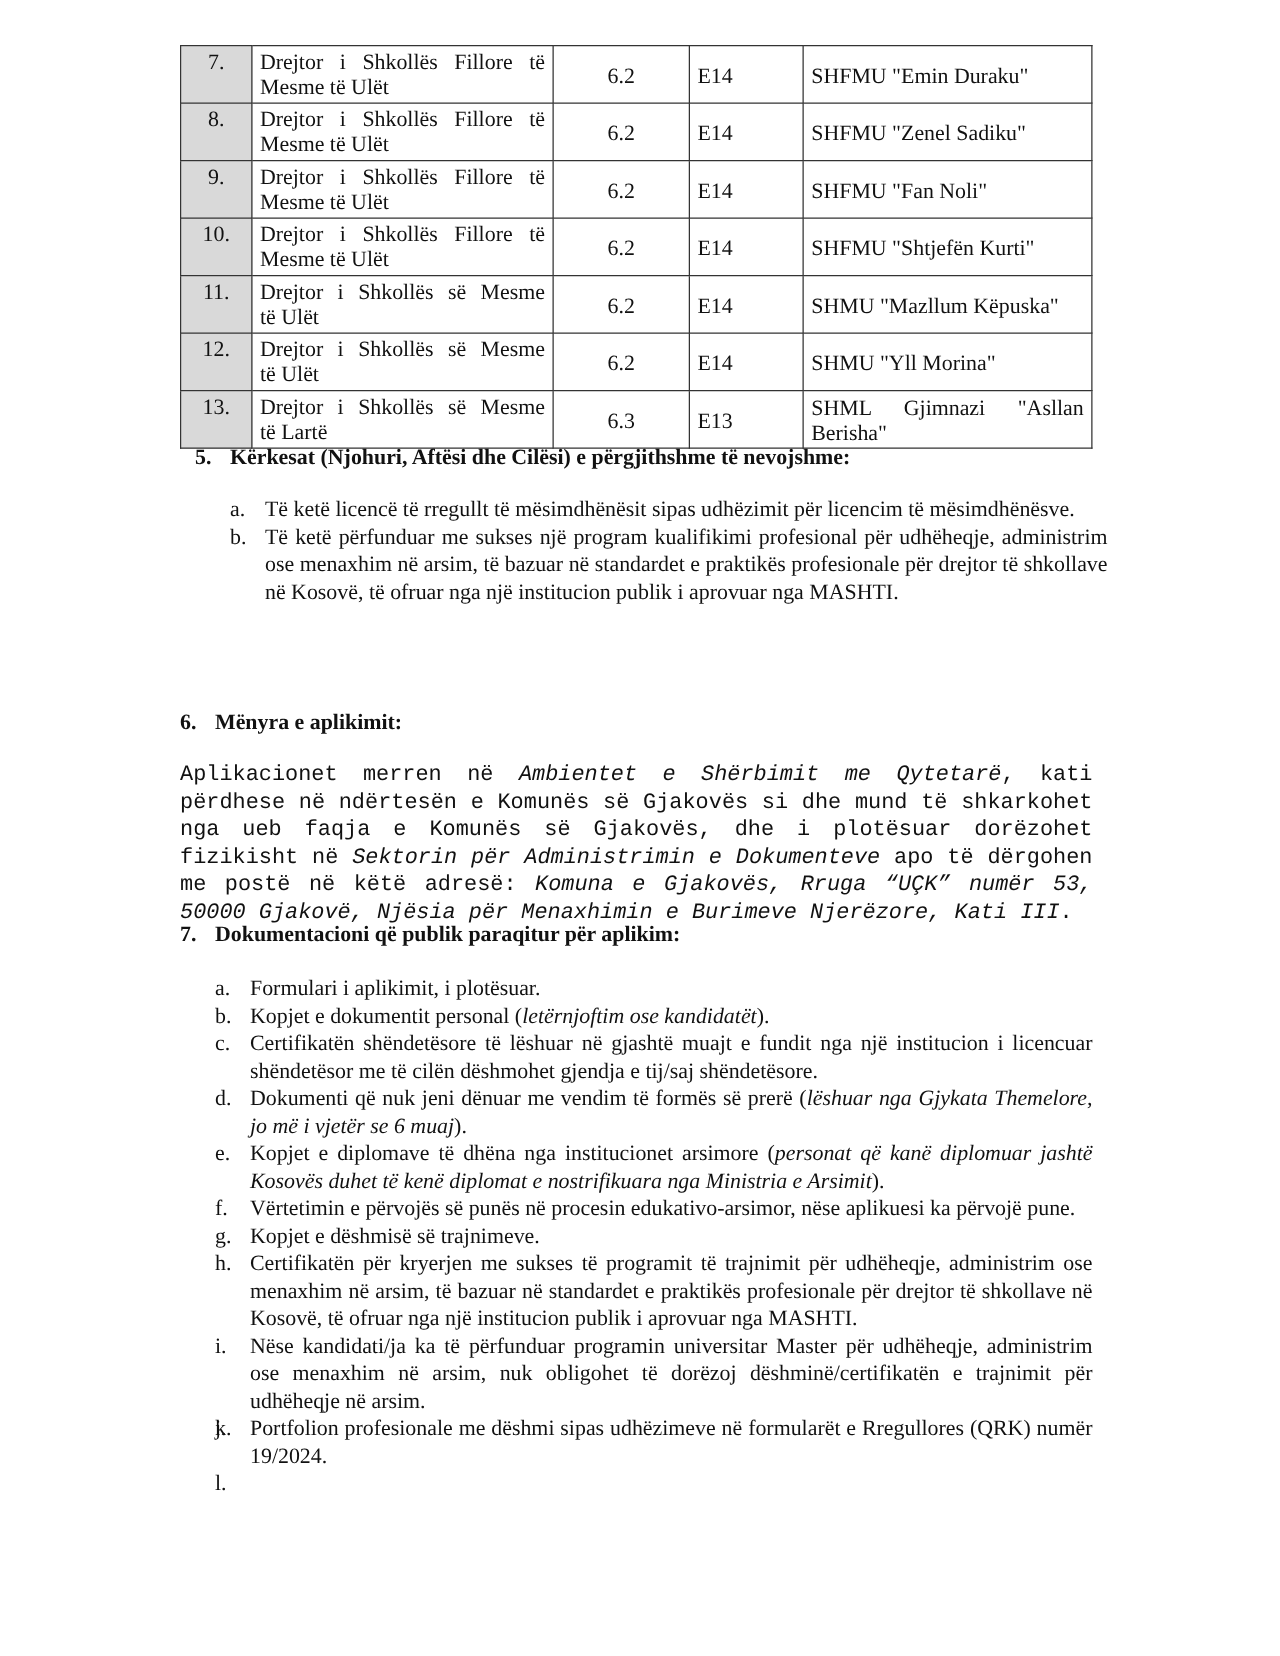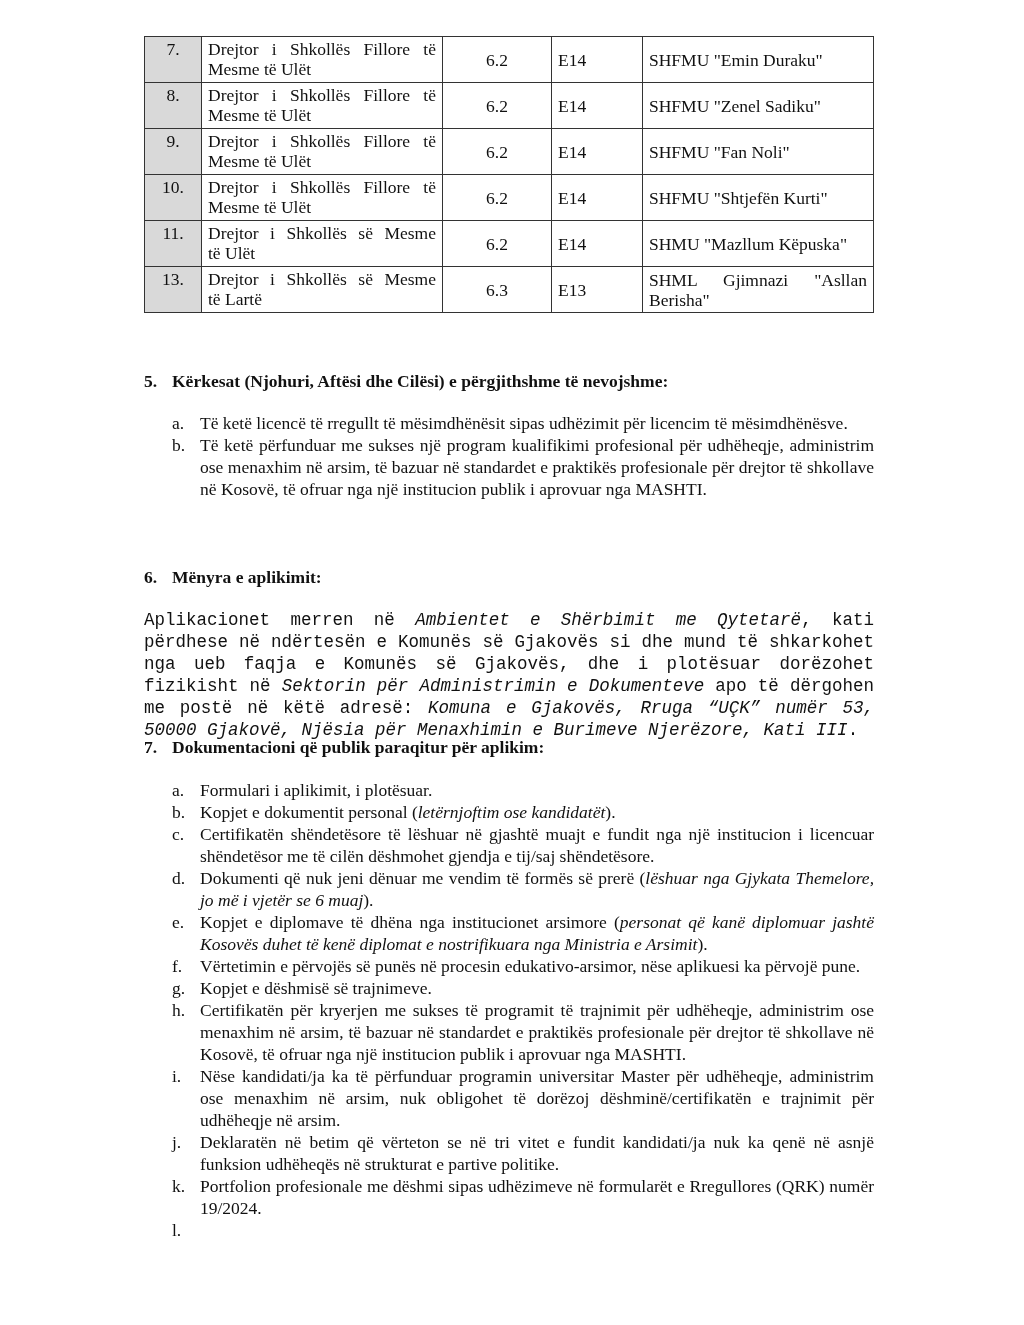--- a/index.html
+++ b/index.html
@@ -64,30 +64,37 @@
         <td class="school">SHFMU "Shtjefën Kurti"</td>
       </tr>
       <tr>
         <td class="num">11.</td>
         <td class="pos"><span class="l1">Drejtor i Shkollës së Mesme</span><span>të Ulët</span></td>
         <td class="coef">6.2</td>
         <td class="grade">E14</td>
         <td class="school">SHMU "Mazllum Këpuska"</td>
       </tr>
       <tr>
+        <td class="num">12.</td>
+        <td class="pos"><span class="l1">Drejtor i Shkollës së Mesme</span><span>të Ulët</span></td>
+        <td class="coef">6.2</td>
+        <td class="grade">E14</td>
+        <td class="school">SHMU "Yll Morina"</td>
+      </tr>
+      <tr>
         <td class="num">13.</td>
         <td class="pos"><span class="l1">Drejtor i Shkollës së Mesme</span><span>të Lartë</span></td>
         <td class="coef">6.3</td>
         <td class="grade">E13</td>
         <td class="school just">SHML Gjimnazi "Asllan Berisha"</td>
       </tr>
     </tbody>
   </table>
 
-  <div class="section" style="top:370px;">
+  <div class="section" style="top:354px;margin-left:12px;">
     <div class="heading">
       <span class="hn">5.</span><span>Kërkesat (Njohuri, Aftësi dhe Cilësi) e përgjithshme të nevojshme:</span>
     </div>
     <ol class="items" style="margin-top:20px;">
       <li><span class="mk">a.</span><span>Të ketë licencë të rregullt të mësimdhënësit sipas udhëzimit për licencim të mësimdhënësve.</span></li>
       <li><span class="mk">b.</span><span>Të ketë përfunduar me sukses një program kualifikimi profesional për udhëheqje, administrim ose menaxhim në arsim, të bazuar në standardet e praktikës profesionale për drejtor të shkollave në Kosovë, të ofruar nga një institucion publik i aprovuar nga MASHTI.</span></li>
     </ol>
   </div>
 
   <div class="section" style="top:566px;">
@@ -104,21 +111,21 @@
     <ol class="items" style="margin-top:21px;">
       <li><span class="mk">a.</span><span>Formulari i aplikimit, i plotësuar.</span><i></i><span></span></li>
       <li><span class="mk">b.</span><span>Kopjet e dokumentit personal (</span><i>letërnjoftim ose kandidatët</i><span>).</span></li>
       <li><span class="mk">c.</span><span>Certifikatën shëndetësore të lëshuar në gjashtë muajt e fundit nga një institucion i licencuar shëndetësor me të cilën dëshmohet gjendja e tij/saj shëndetësore.</span><i></i><span></span></li>
       <li><span class="mk">d.</span><span>Dokumenti që nuk jeni dënuar me vendim të formës së prerë (</span><i>lëshuar nga Gjykata Themelore, jo më i vjetër se 6 muaj</i><span>).</span></li>
       <li><span class="mk">e.</span><span>Kopjet e diplomave të dhëna nga institucionet arsimore (</span><i>personat që kanë diplomuar jashtë Kosovës duhet të kenë diplomat e nostrifikuara nga Ministria e Arsimit</i><span>).</span></li>
       <li><span class="mk">f.</span><span>Vërtetimin e përvojës së punës në procesin edukativo-arsimor, nëse aplikuesi ka përvojë pune.</span><i></i><span></span></li>
       <li><span class="mk">g.</span><span>Kopjet e dëshmisë së trajnimeve.</span><i></i><span></span></li>
       <li><span class="mk">h.</span><span>Certifikatën për kryerjen me sukses të programit të trajnimit për udhëheqje, administrim ose menaxhim në arsim, të bazuar në standardet e praktikës profesionale për drejtor të shkollave në Kosovë, të ofruar nga një institucion publik i aprovuar nga MASHTI.</span><i></i><span></span></li>
       <li><span class="mk">i.</span><span>Nëse kandidati/ja ka të përfunduar programin universitar Master për udhëheqje, administrim ose menaxhim në arsim, nuk obligohet të dorëzoj dëshminë/certifikatën e trajnimit për udhëheqje në arsim.</span><i></i><span></span></li>
-      <li><span class="mk">j.</span><span>Deklaratën në betim që vërteton se në tri vitet e fundit kandidati/ja nuk ka qenë në asnjë funksion udhëheqës në strukturat e partive politike.</span><i></i><span></span></li>
+      <li><span class="mk">j.</span><i></i><span></span></li>
       <li><span class="mk">k.</span><span>Portfolion profesionale me dëshmi sipas udhëzimeve në formularët e Rregullores (QRK) numër 19/2024.</span><i></i><span></span></li>
       <li><span class="mk">l.</span><i></i><span></span></li>
     </ol>
   </div>
 
   <div class="footer">
     <span>Faqe </span><b>3</b><span> nga </span><b>8</b>
   </div>
 </div>
 

